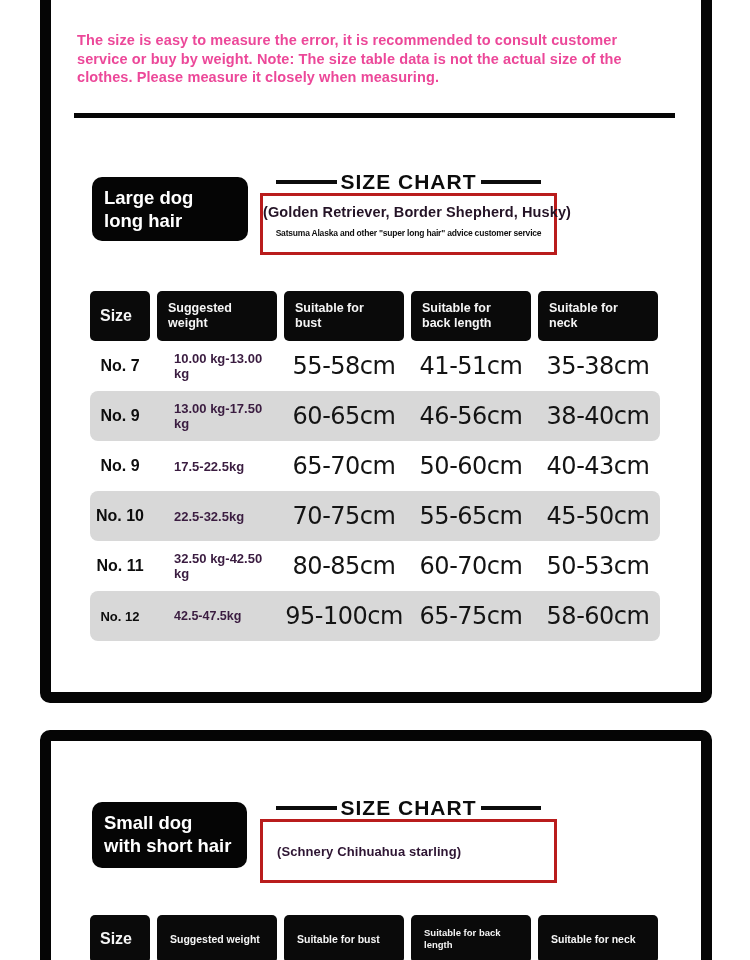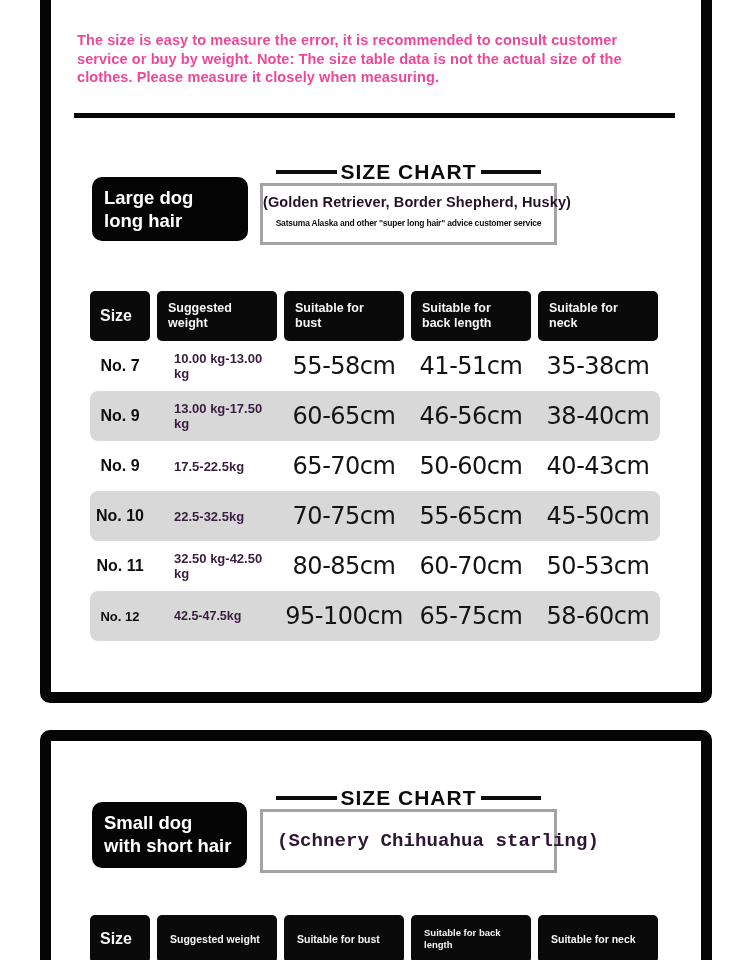--- a/index.html
+++ b/index.html
@@ -29,35 +29,35 @@
     box-sizing:border-box;padding:9px 0 0 12px;
   }
   #badge-large{left:92px;top:177px;width:156px;height:64px;}
   #badge-small{left:92px;top:802px;width:155px;height:66px;}
 
   .sc-wrap{position:absolute;left:260px;width:297px;}
   #sc-wrap-large{top:161px;}
   #sc-wrap-small{top:787px;}
   .sc-titlerow{
     display:flex;align-items:center;justify-content:center;gap:4px;
-    padding:0 16px;height:22px;
+    padding:0 16px;height:22px;margin-top:10px;
   }
   .sc-title{
     font-weight:bold;font-size:21px;letter-spacing:1px;color:#0c0c0c;white-space:nowrap;
   }
   .sc-dash{flex:1;height:4px;background:#0c0c0c;}
   .sc-box{
-    border:3px solid #a3a3a3;background:#ffffff;box-sizing:border-box;
+    border:3px solid #b91c1c;background:#ffffff;box-sizing:border-box;
   }
   #sc-box-large{height:62px;text-align:center;padding-top:8px;}
   #sc-box-small{height:64px;display:flex;align-items:center;padding-left:14px;}
   .breeds{
     font-weight:bold;font-size:14.5px;color:#241326;letter-spacing:0.1px;white-space:nowrap;
   }
-  #sc-box-small .breeds{font-size:19px;color:#2e1533;font-family:Liberation Mono, monospace;}
+  #sc-box-small .breeds{font-size:13px;color:#2e1533;}
   .breeds-note{
     margin-top:8px;font-weight:bold;font-size:8.5px;letter-spacing:-0.2px;color:#111111;white-space:nowrap;
   }
 
   .tbl{position:absolute;left:90px;width:570px;}
   #tbl-large{top:291px;}
   #tbl-small-head{top:915px;}
   .hrow{display:flex;gap:7px;}
   .hcell{
     background:#0a0a0a;border-radius:5px;color:#f5f5f5;

